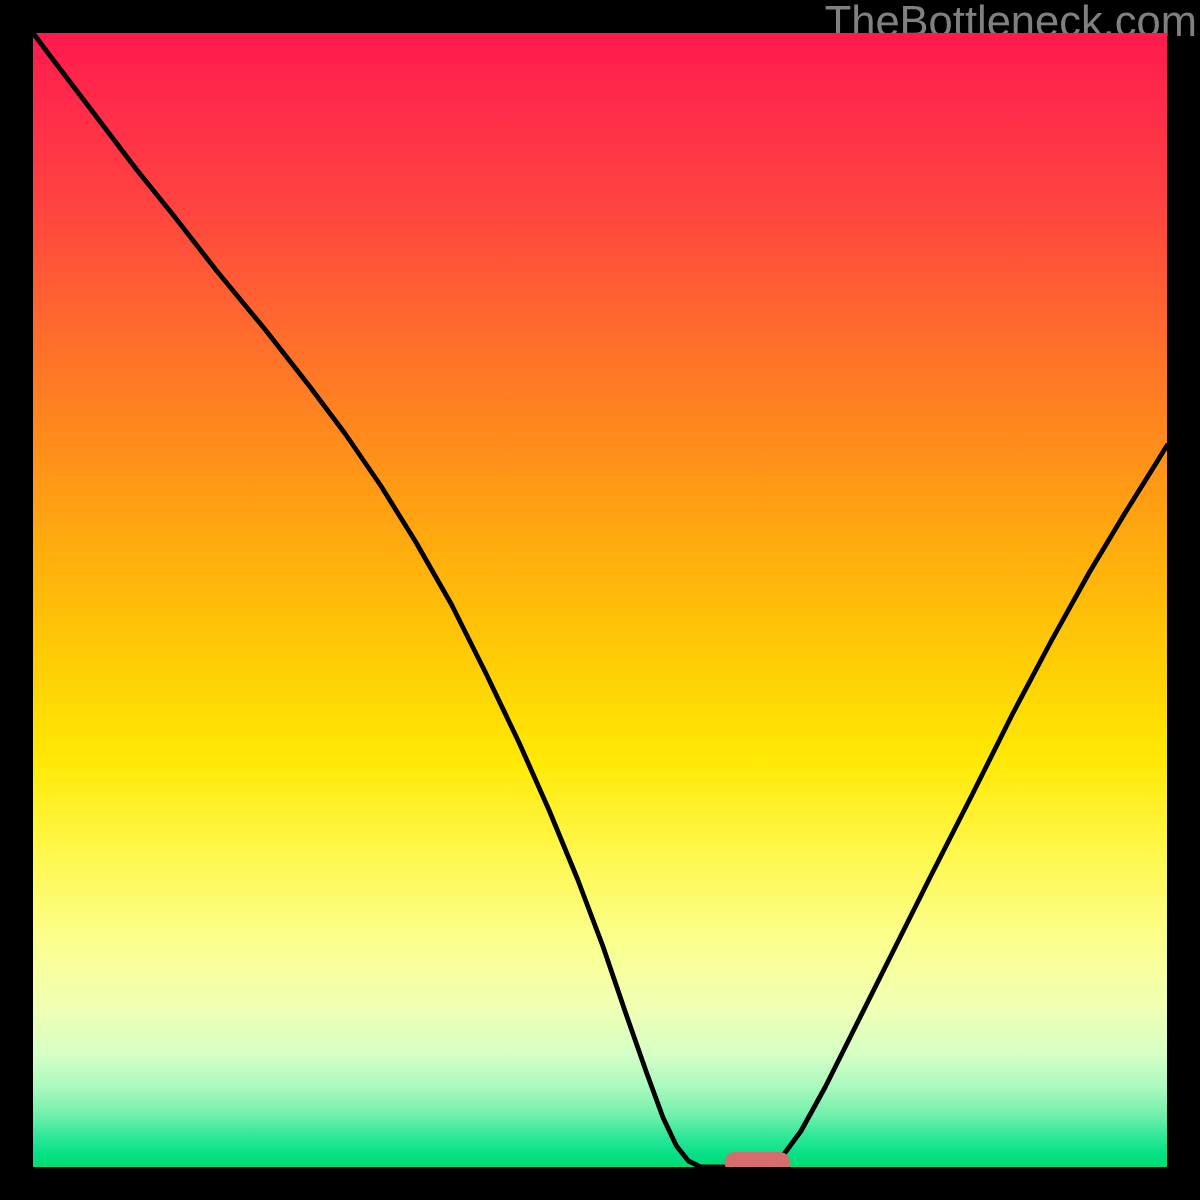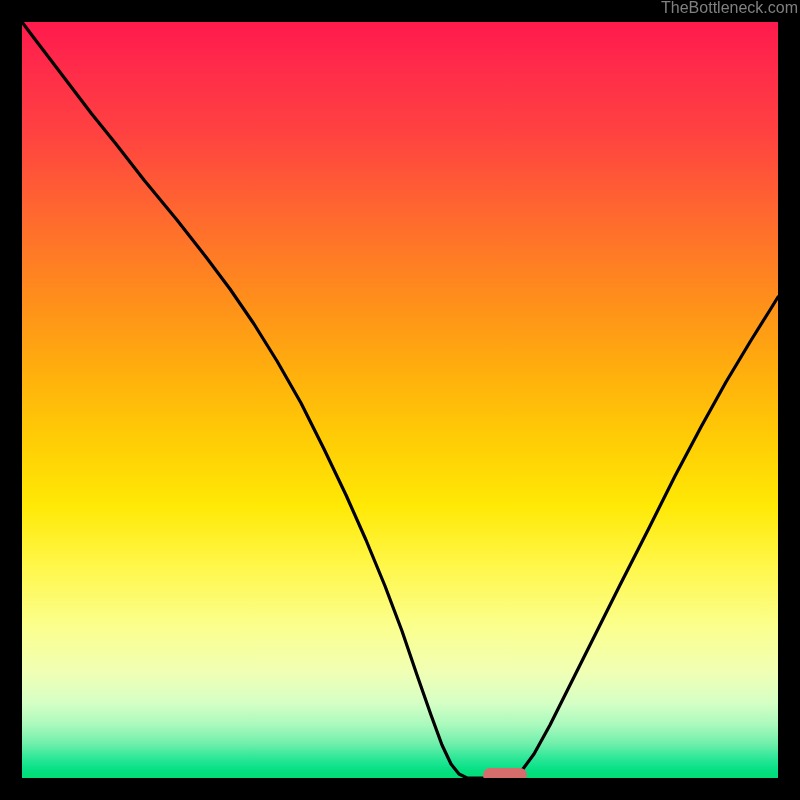--- a/index.html
+++ b/index.html
@@ -20,21 +20,21 @@
       #fbff8e 80%,
       #f0ffb4 86%,
       #d6ffc5 90%,
       #a9f9bd 93%,
       #6fefab 95.5%,
       #39e89b 97%,
       #16e48f 98.2%,
       #05df81 99%,
       #01dd75 100%);}
   .curve-svg{position:absolute;inset:0;}
-  .watermark{position:absolute;top:-1px;right:2px;color:#808080;font-size:16px;
+  .watermark{position:absolute;top:-1px;right:2px;color:#808080;font-size:29px;
              font-weight:400;letter-spacing:0;}
   .marker{position:absolute;width:44px;height:14px;border-radius:7px;
           background:#d66d6d;left:461px;top:746px;}
 </style>
 </head>
 <body>
 
 <div class="frame">
 
   <div class="watermark">TheBottleneck.com</div>

